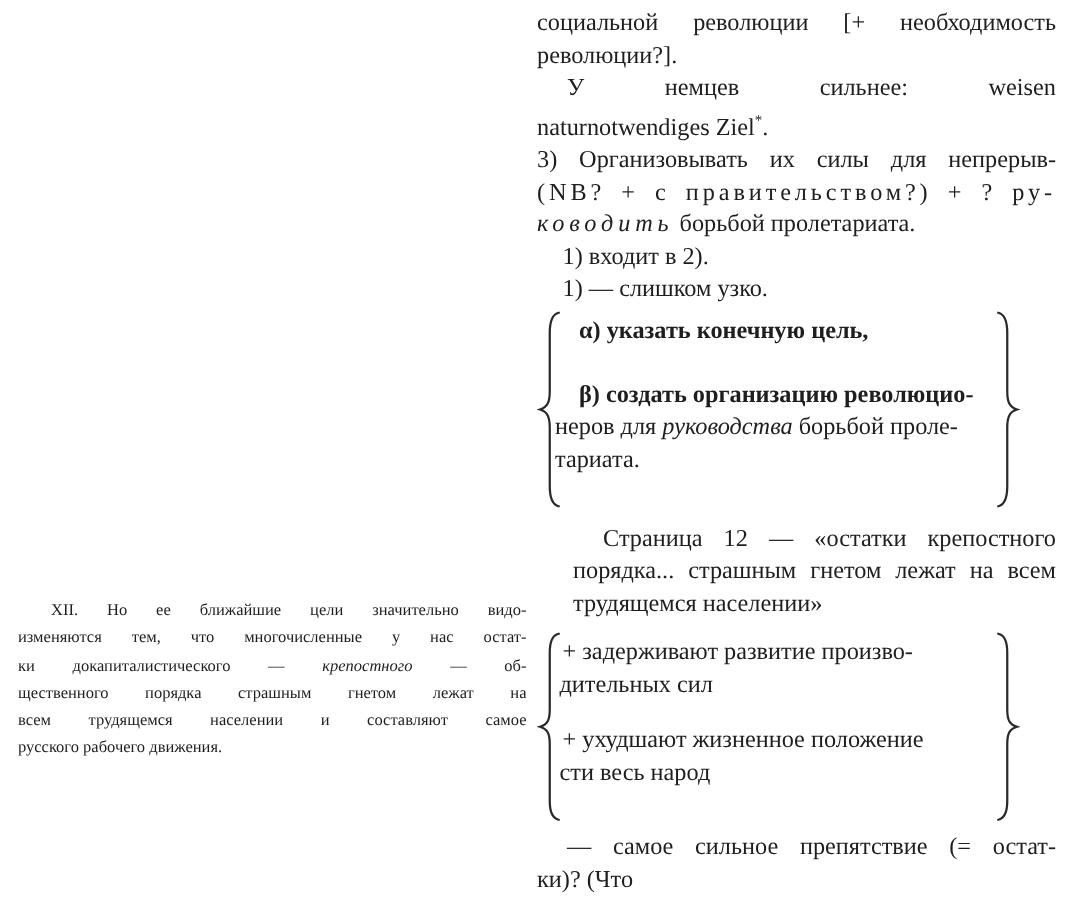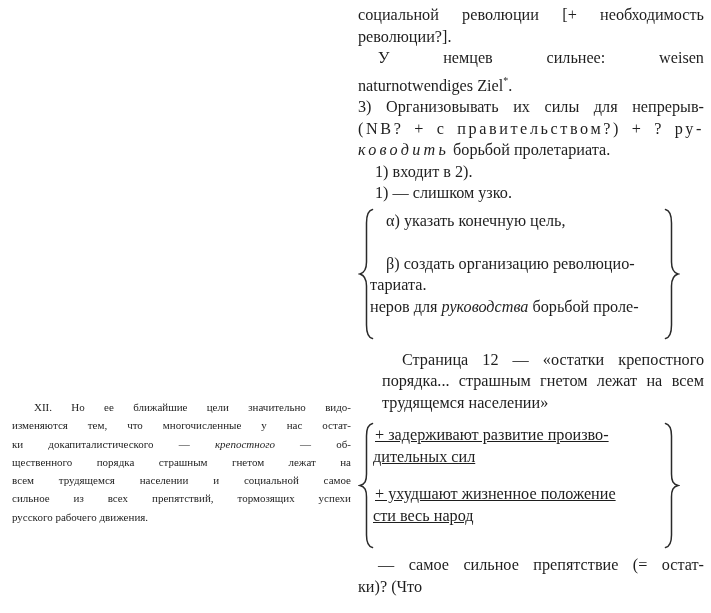--- a/index.html
+++ b/index.html
@@ -29,50 +29,49 @@
   .ind20{text-indent:20px;}
   .ind22{text-indent:22px;}
   .it{font-style:italic;}
   .ils{font-style:italic;letter-spacing:0.20em;}
   .ils2{letter-spacing:0.16em;}
   .sup{font-size:10px;vertical-align:7px;letter-spacing:0;}
   .spread{display:flex;justify-content:space-between;padding-left:20px;}
   .mt5{margin-top:5px;}
   .mt3{margin-top:3px;}
   .mt10{margin-top:10px;margin-left:24px;}
-  .mt8{margin-top:8px;text-decoration:underline;}
+  .mt8{margin-top:8px;}
   .mt6{margin-top:6px;}
   
   .braced{
     position:relative;width:322px;
   }
   .braced .inner{padding-top:3px;}
   .brace{position:absolute;top:0;}
   .brace-l{left:0;}
   .brace-r{right:0;transform:scaleX(-1);}
   .brace svg{display:block;}
   .b-ind15{padding-left:15px;}
   .b-ind17{padding-left:17px;}
-  .b-sub28{padding-left:28px;}
+  .b-sub28{padding-left:28px;font-weight:bold;}
   .b-sub12{padding-left:12px;}
   .spacer21{height:21.5px;}
   .spacer16{height:16px;}
 </style>
 </head>
 <body>
 
 <div class="page">
 
   <div class="col-left">
     <div class="lln j ind22">XII. Но ее ближайшие цели значительно видо-</div>
     <div class="lln j">изменяются тем, что многочисленные у нас остат-</div>
     <div class="lln j"><span>ки докапиталистического — </span><span class="it">крепостного</span><span> — об-</span></div>
     <div class="lln j">щественного порядка страшным гнетом лежат на</div>
-    <div class="lln j">всем трудящемся населении и социальной самое</div>
-    <div class="lln j">сильное из всех препятствий, тормозящих успехи</div>
+    <div class="lln j">всем трудящемся населении и составляют самое</div>
     <div class="lln">русского рабочего движения.</div>
   </div>
 
   <div class="col-right">
 
     <div>
       <div class="rln j mt5">социальной революции [+ необходимость</div>
       <div class="rln">революции?].</div>
     </div>
 
@@ -103,22 +102,22 @@
       </span>
       <span class="brace brace-r">
         <svg width="16" height="132" viewBox="0 0 16 132">
             <path d="M14.5,1.5 C10,2.5 8.5,7 8.5,15 L8.5,54 C8.5,61 7,64.5 2,66 C7,67.5 8.5,71 8.5,78 L8.5,117 C8.5,125 10,129.5 14.5,130.5" fill="none" stroke="#2a2a2a" stroke-width="1.5" stroke-linecap="round"></path>
           </svg>
       </span>
       <div class="inner">
         <div class="rln b-sub28">α) указать конечную цель,</div>
         <div class="spacer21"></div>
         <div class="rln b-sub28">β) создать организацию революцио-</div>
+        <div class="rln b-sub12" style="white-space:nowrap;"><span>неров для </span><span class="it">руководства</span><span> борьбой проле-</span></div>
         <div class="rln b-sub12">тариата.</div>
-        <div class="rln b-sub12" style="white-space:nowrap;"><span>неров для </span><span class="it">руководства</span><span> борьбой проле-</span></div>
       </div>
     </div>
 
     <div class="mt10">
       <div class="rln j ind20">Страница 12 — «остатки крепостного</div>
       <div class="rln j">порядка... страшным гнетом лежат на всем</div>
       <div class="rln">трудящемся населении»</div>
     </div>
 
     <div class="braced mt8" style="height:127px;">

